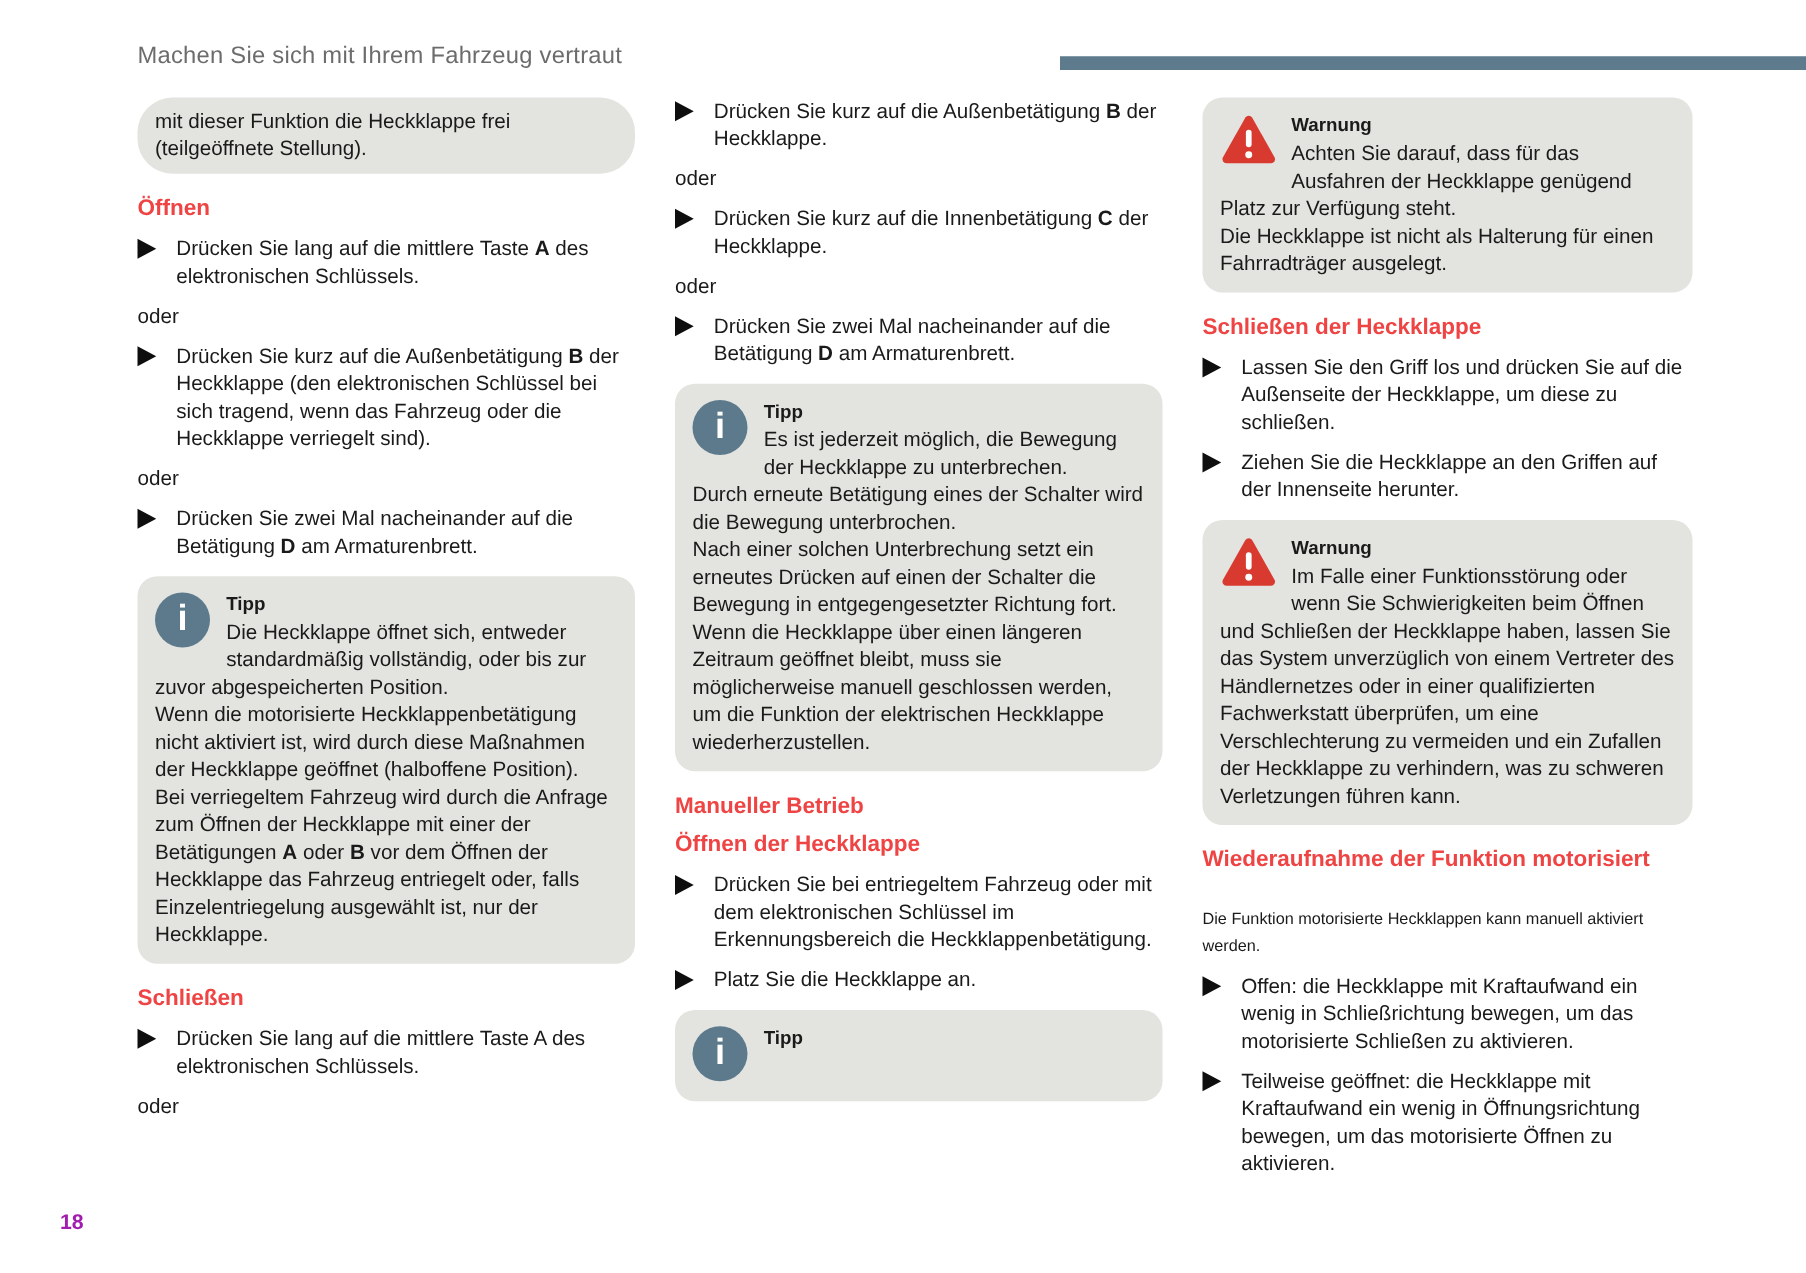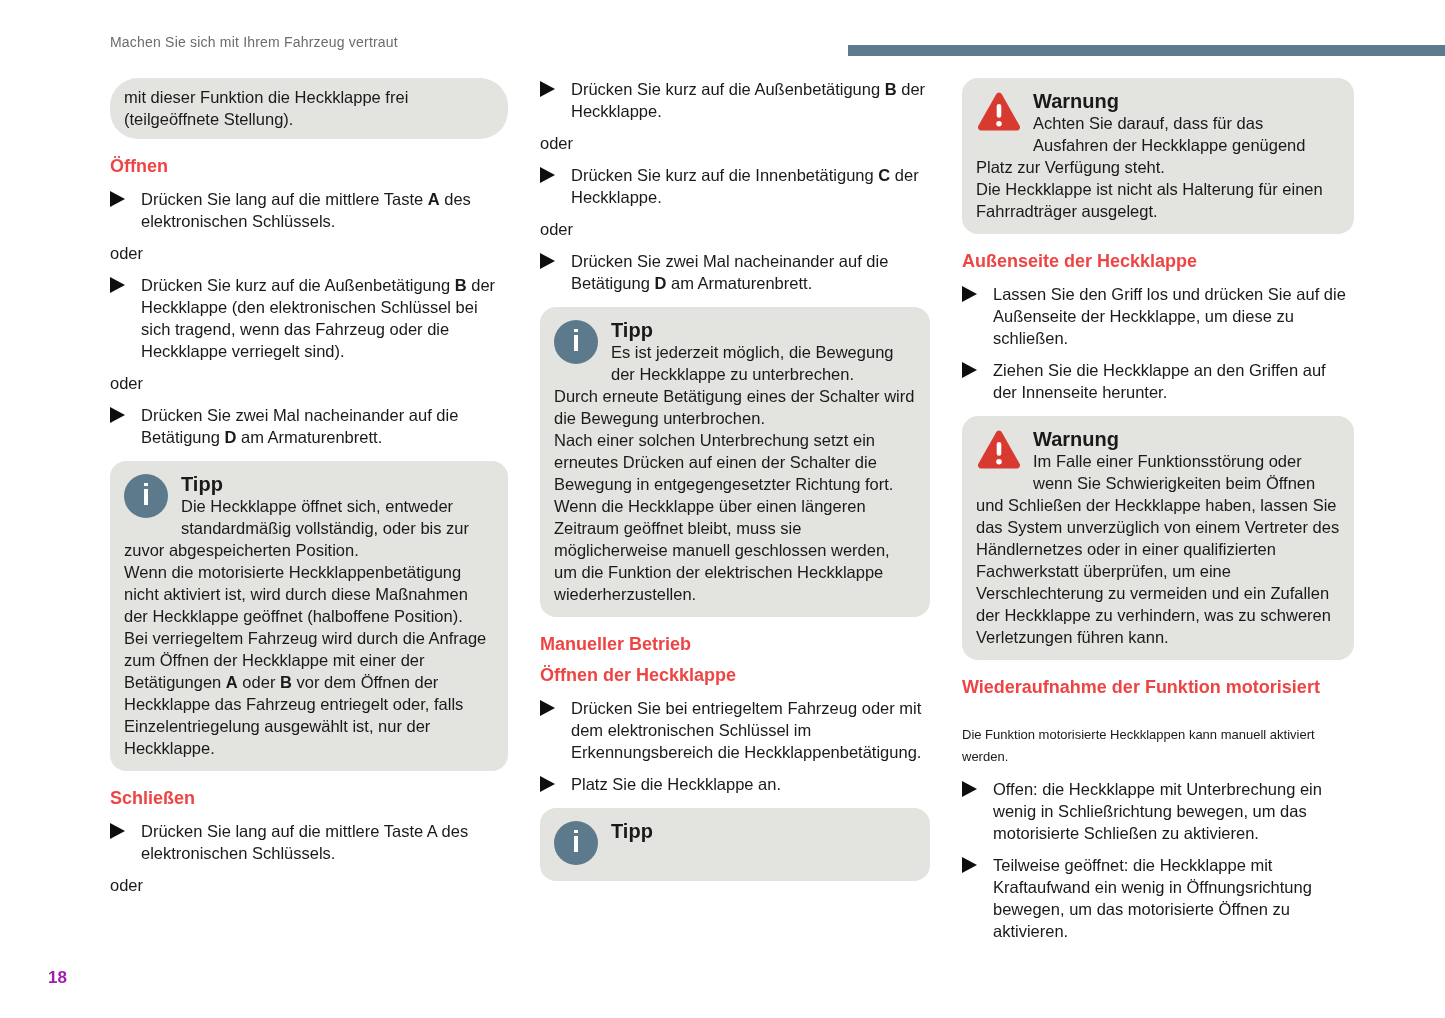--- a/index.html
+++ b/index.html
@@ -4,21 +4,21 @@
 <style>
   html,body { margin:0; padding:0; }
   body {
     width:1445px; height:1018px; background:#ffffff;
     font-family:"Liberation Sans", sans-serif; color:#1a1a1a;
   }
   .page { position:relative; width:1445px; height:1018px; overflow:hidden; background:#fff; }
 
   .running-head {
     position:absolute; left:110px; top:34px;
-    font-size:14px; color:#6c6c6c; letter-spacing:.2px;
+    font-size:19px; color:#6c6c6c; letter-spacing:.2px;
   }
   .head-bar {
     position:absolute; left:848px; right:0; top:45px; height:11px;
     background:#5d7b8d;
   }
 
   .cols {
     position:absolute; left:110px; top:78px; width:1244px;
     display:grid; grid-template-columns:398px 390px 392px; column-gap:32px;
     align-items:start;
@@ -60,21 +60,21 @@
   }
   .notebox::after { content:""; display:block; clear:both; }
   .icon-info {
     float:left; width:44px; height:44px; border-radius:50%;
     background:#5c7a8c; color:#ffffff; text-align:center;
     font-weight:bold; font-size:29px; line-height:43px;
     margin:3px 13px 4px 0;
   }
   .icon-warn { float:left; width:46px; height:42px; margin:3px 11px 4px 0; }
   .icon-warn svg { display:block; }
-  .note-title { font-weight:bold; font-size:20px; padding-top:2px; }
+  .note-title { font-weight:bold; font-size:15px; padding-top:2px; }
   .note-body { white-space:pre-line; }
 
   .pagenum {
     position:absolute; left:48px; top:968px;
     font-size:17px; font-weight:bold; color:#a21caf;
   }
 </style>
 </head>
 <body>
 
@@ -131,35 +131,35 @@
             <svg viewBox="0 0 48 44" width="46" height="42" xmlns="http://www.w3.org/2000/svg">
               <path d="M21.2 3.2 L2.4 36.4 A3.4 3.4 0 0 0 5.3 41.4 L42.7 41.4 A3.4 3.4 0 0 0 45.6 36.4 L26.8 3.2 A3.25 3.25 0 0 0 21.2 3.2 Z" fill="#d93a2f"></path>
               <rect x="21.6" y="13.5" width="4.8" height="14.5" rx="2.4" fill="#ffffff"></rect>
               <circle cx="24" cy="34.3" r="2.9" fill="#ffffff"></circle>
             </svg>
           </span>
           <div class="note-title">Warnung</div>
           <div class="note-body">Achten Sie darauf, dass für das Ausfahren der Heckklappe genügend Platz zur Verfügung steht.
 Die Heckklappe ist nicht als Halterung für einen Fahrradträger ausgelegt.</div>
         </div>
-        <h2 class="sec">Außenseite der Heckklappe</h2>
+        <h2 class="sec">Schließen der Heckklappe</h2>
         <div class="bullet"><span class="arrow"></span><span class="btext">Lassen Sie den Griff los und drücken Sie auf die Außenseite der Heckklappe, um diese zu schließen.</span></div>
         <div class="bullet"><span class="arrow"></span><span class="btext">Ziehen Sie die Heckklappe an den Griffen auf der Innenseite herunter.</span></div>
         <div class="notebox">
           <span class="icon-warn">
             <svg viewBox="0 0 48 44" width="46" height="42" xmlns="http://www.w3.org/2000/svg">
               <path d="M21.2 3.2 L2.4 36.4 A3.4 3.4 0 0 0 5.3 41.4 L42.7 41.4 A3.4 3.4 0 0 0 45.6 36.4 L26.8 3.2 A3.25 3.25 0 0 0 21.2 3.2 Z" fill="#d93a2f"></path>
               <rect x="21.6" y="13.5" width="4.8" height="14.5" rx="2.4" fill="#ffffff"></rect>
               <circle cx="24" cy="34.3" r="2.9" fill="#ffffff"></circle>
             </svg>
           </span>
           <div class="note-title">Warnung</div>
           <div class="note-body">Im Falle einer Funktionsstörung oder wenn Sie Schwierigkeiten beim Öffnen und Schließen der Heckklappe haben, lassen Sie das System unverzüglich von einem Vertreter des Händlernetzes oder in einer qualifizierten Fachwerkstatt überprüfen, um eine Verschlechterung zu vermeiden und ein Zufallen der Heckklappe zu verhindern, was zu schweren Verletzungen führen kann.</div>
         </div>
         <h2 class="sec">Wiederaufnahme der Funktion motorisiert</h2>
         <p class="para">Die Funktion motorisierte Heckklappen kann manuell aktiviert werden.</p>
-        <div class="bullet"><span class="arrow"></span><span class="btext">Offen: die Heckklappe mit Unterbrechung ein wenig in Schließrichtung bewegen, um das motorisierte Schließen zu aktivieren.</span></div>
+        <div class="bullet"><span class="arrow"></span><span class="btext">Offen: die Heckklappe mit Kraftaufwand ein wenig in Schließrichtung bewegen, um das motorisierte Schließen zu aktivieren.</span></div>
         <div class="bullet"><span class="arrow"></span><span class="btext">Teilweise geöffnet: die Heckklappe mit Kraftaufwand ein wenig in Öffnungsrichtung bewegen, um das motorisierte Öffnen zu aktivieren.</span></div>
       </div>
     </main>
 
   <span class="pagenum">18</span>
 </div>
 
 </body></html>

